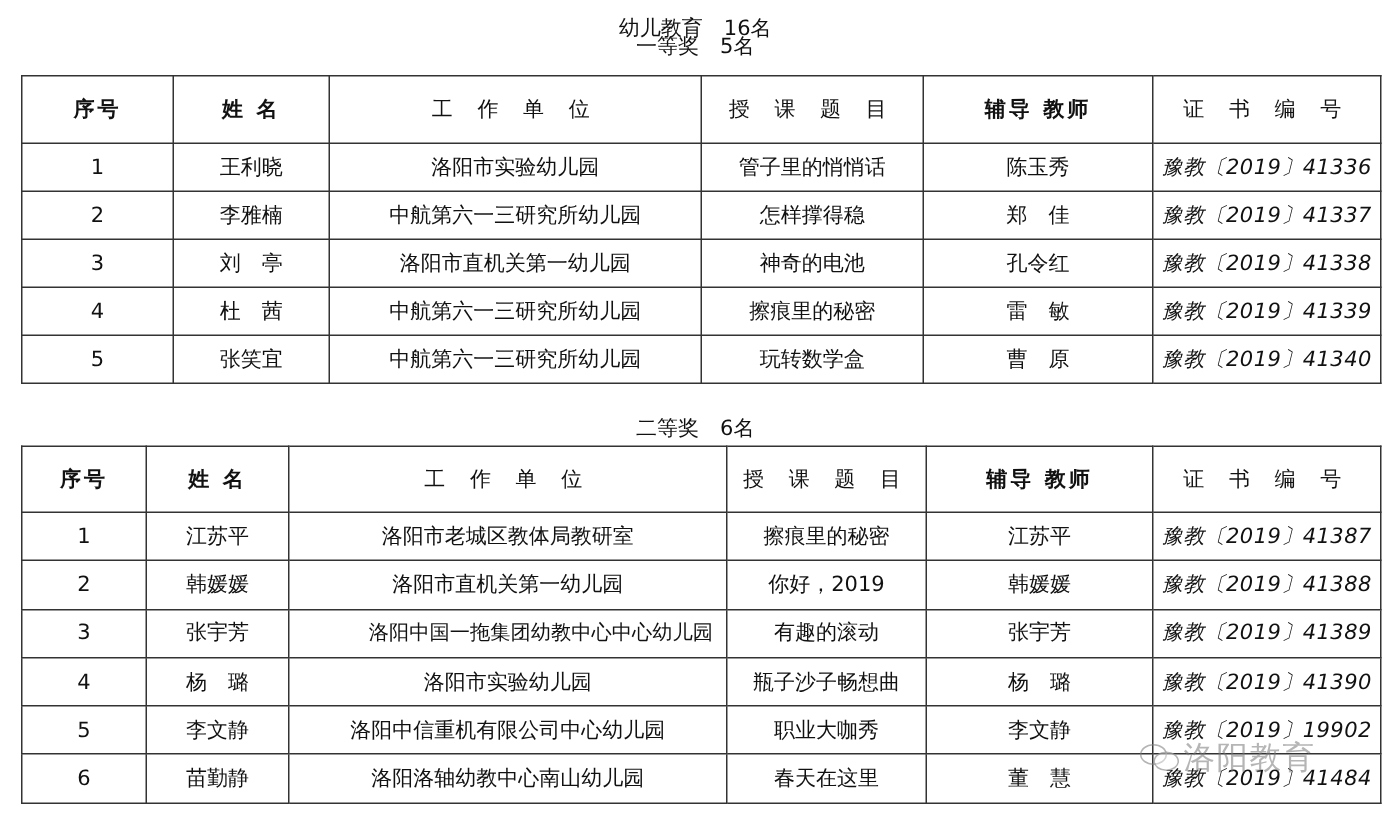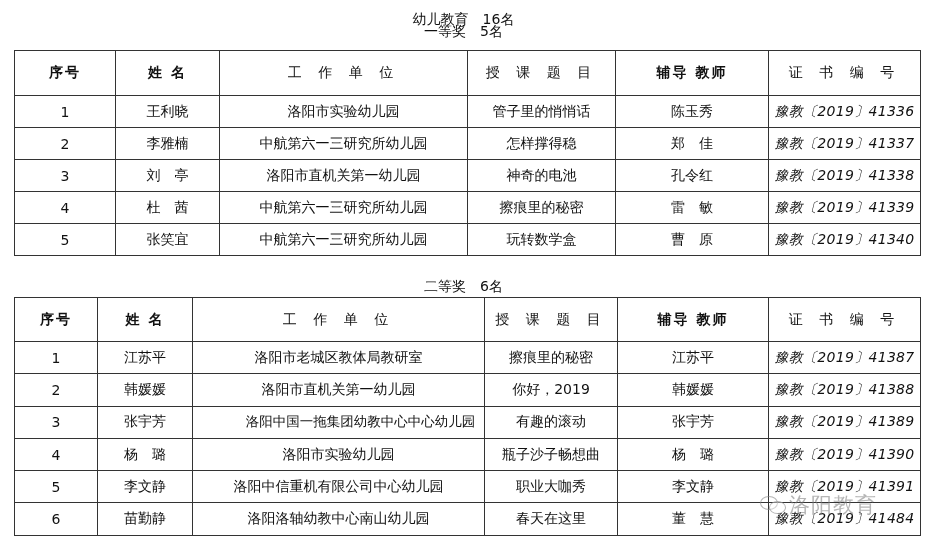--- a/index.html
+++ b/index.html
@@ -157,21 +157,21 @@
       <td>瓶子沙子畅想曲</td>
       <td>杨　璐</td>
       <td class="cert">豫教〔2019〕41390</td>
     </tr>
     <tr>
       <td>5</td>
       <td>李文静</td>
       <td>洛阳中信重机有限公司中心幼儿园</td>
       <td>职业大咖秀</td>
       <td>李文静</td>
-      <td class="cert">豫教〔2019〕41391</td>
+      <td class="cert">豫教〔2019〕19902</td>
     </tr>
     <tr>
       <td>6</td>
       <td>苗勤静</td>
       <td>洛阳洛轴幼教中心南山幼儿园</td>
       <td>春天在这里</td>
       <td>董　慧</td>
       <td class="cert">豫教〔2019〕41484</td>
     </tr>
   </tbody>

